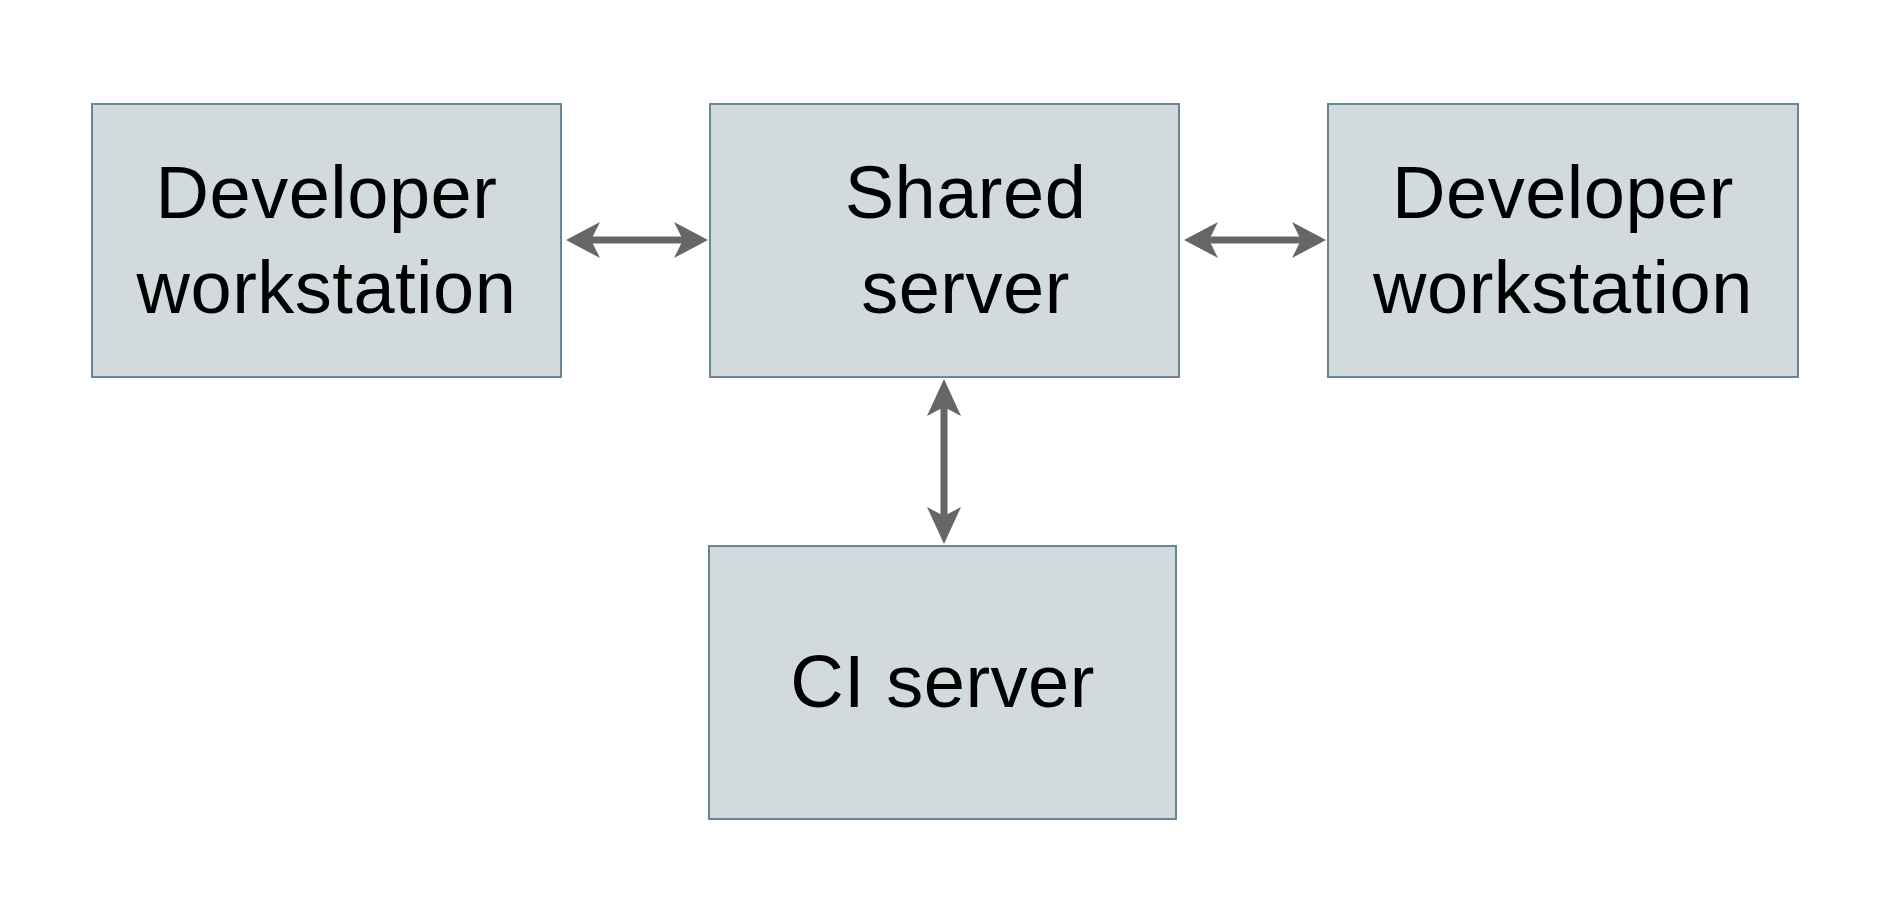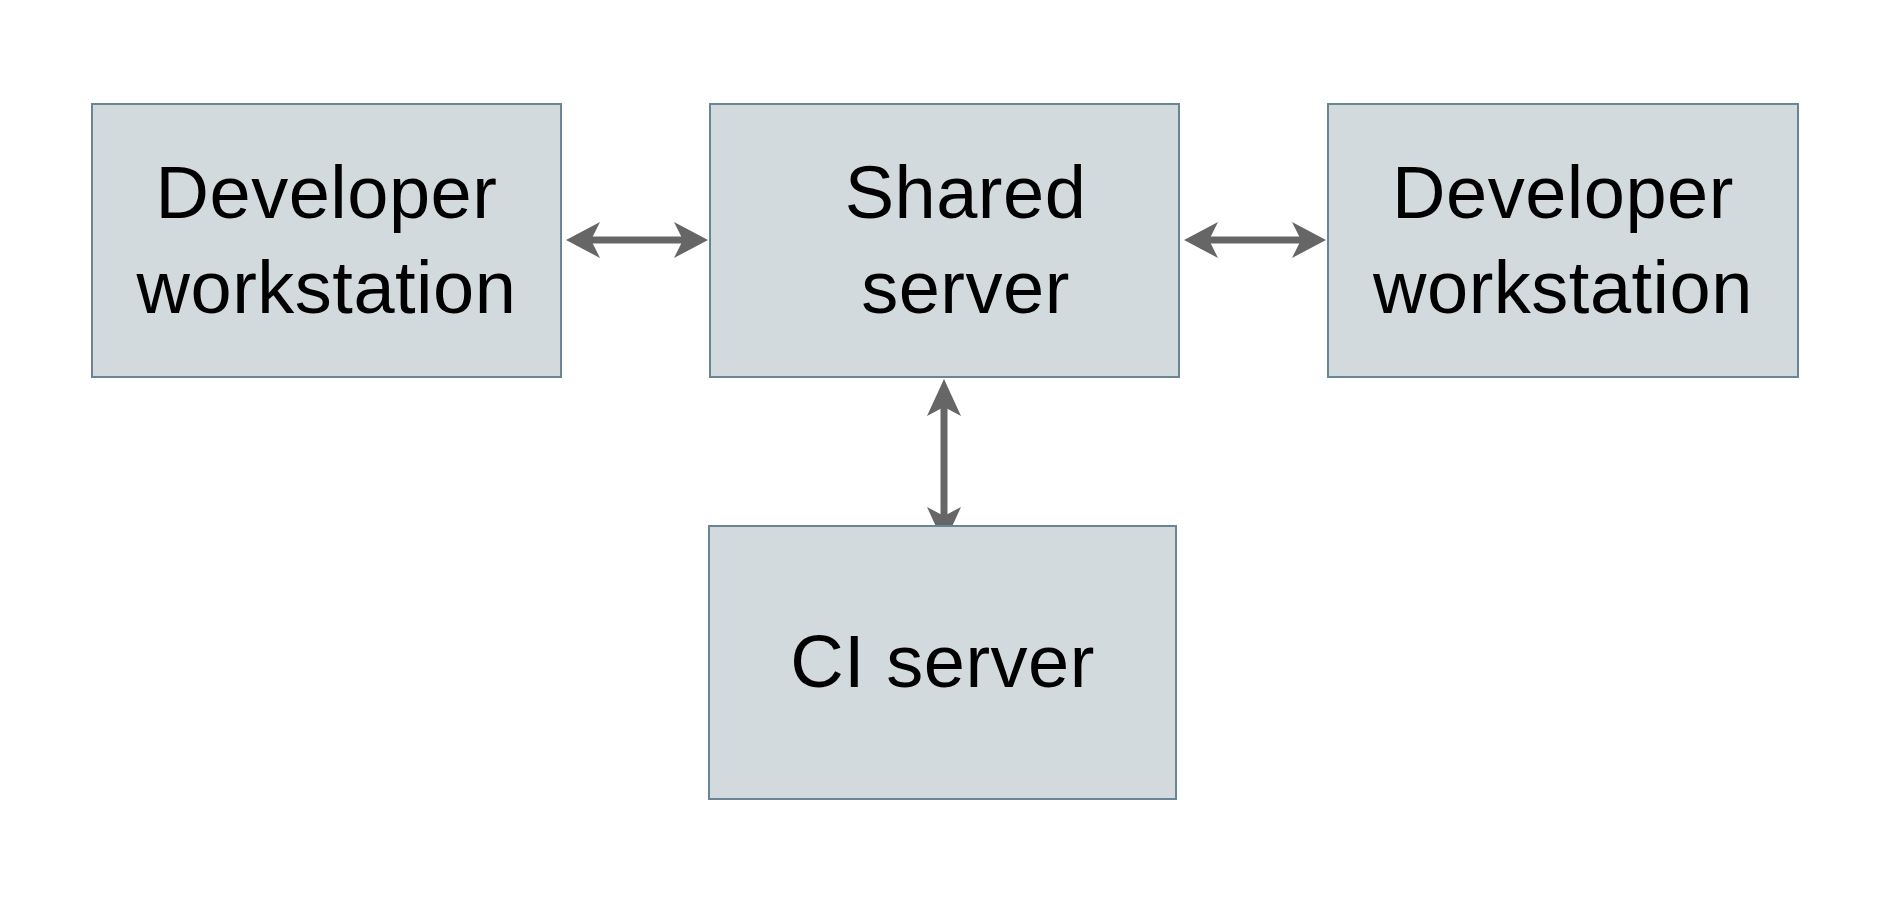--- a/index.html
+++ b/index.html
@@ -29,21 +29,21 @@
     text-align: center;
     color: var(--text-color, #000000);
     font-size: 74px;
     line-height: 1.28;
     letter-spacing: 0.5px;
   }
   .node span { display: block; white-space: nowrap; }
   #node-dev-left   { left: 91px;   top: 103px; width: 471px; height: 275px; }
   #node-cache      { left: 709px;  top: 103px; width: 471px; height: 275px; padding-left: 42px; }
   #node-dev-right  { left: 1327px; top: 103px; width: 472px; height: 275px; }
-  #node-ci         { left: 708px;  top: 525px; width: 469px; height: 275px; }
+  #node-ci         { left: 708px;  top: 545px; width: 469px; height: 275px; }
   svg.arrow-layer {
     position: absolute;
     left: 0; top: 0;
     width: 1900px;
     height: 922px;
     pointer-events: none;
   }
   .arrow-shape { fill: var(--arrow-color, #666666); }
   .arrow-shaft { stroke: var(--arrow-color, #666666); stroke-width: 7; fill: none; }
 </style>

